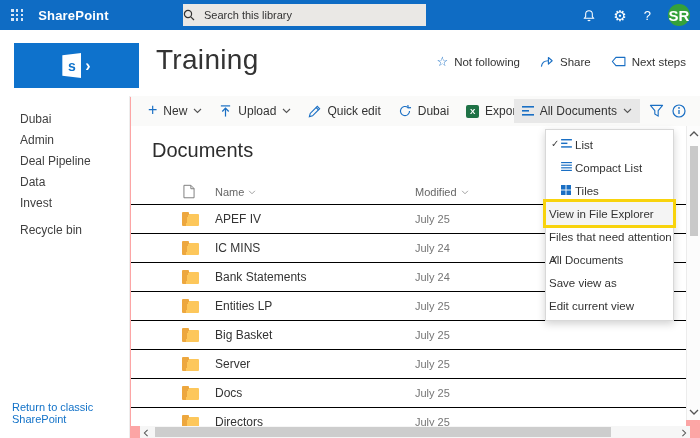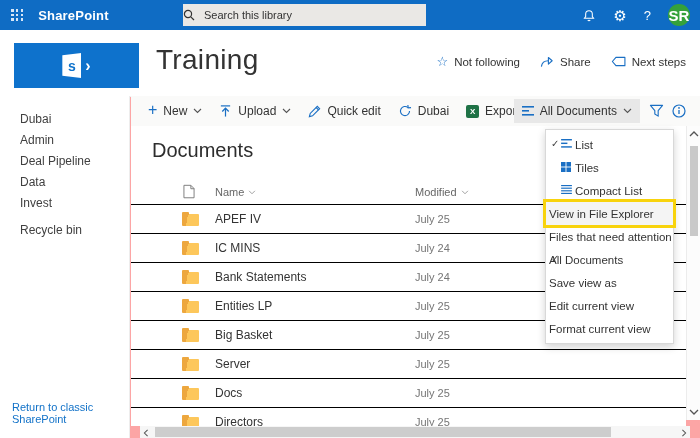--- a/index.html
+++ b/index.html
@@ -315,58 +315,55 @@
         <svg width="11" height="9" viewBox="0 0 12 10" fill="#1a6fc4">
           <rect width="12" height="1.6"></rect>
             <rect y="4" width="7" height="1.6"></rect>
             <rect y="8" width="12" height="1.6"></rect>
         </svg>
       </span>
       <span>List</span>
     </div>
     <div class="vmi withicon">
       <span class="micon">
+        <svg width="11" height="9" viewBox="0 0 12 10" fill="#1a6fc4">
+          <rect width="12" height="1.3"></rect>
+            <rect y="2.9" width="12" height="1.3"></rect>
+          <rect y="5.8" width="12" height="1.3"></rect>
+            <rect y="8.7" width="12" height="1.3"></rect>
+        </svg>
+      </span>
+      <span>Compact List</span>
+    </div>
+    <div class="vmi withicon">
+      <span class="micon">
         <svg width="10" height="10" viewBox="0 0 11 11" fill="#1a6fc4">
           <rect width="5" height="5"></rect>
             <rect x="6" width="5" height="5"></rect>
           <rect y="6" width="5" height="5"></rect>
             <rect x="6" y="6" width="5" height="5"></rect>
         </svg>
       </span>
       <span>Tiles</span>
     </div>
-    <div class="vmi withicon">
-      <span class="micon">
-        <svg width="11" height="9" viewBox="0 0 12 10" fill="#1a6fc4">
-          <rect width="12" height="1.3"></rect>
-            <rect y="2.9" width="12" height="1.3"></rect>
-          <rect y="5.8" width="12" height="1.3"></rect>
-            <rect y="8.7" width="12" height="1.3"></rect>
-        </svg>
-      </span>
-      <span>Compact List</span>
-    </div>
     <div class="vmi hl">
       <span>View in File Explorer</span>
     </div>
     <div class="vmi">
       <span>Files that need attention</span>
     </div>
     <div class="vmi">
       <span class="chk">✓</span>
       <span>All Documents</span>
     </div>
     <div class="vmi">
       <span>Save view as</span>
     </div>
     <div class="vmi">
       <span>Edit current view</span>
-    </div>
-    <div class="vmi">
-      <span>Format current view</span>
     </div>
   </div>
 
   <div class="vscroll">
     <span class="varrow up">
       <svg width="10" height="6" viewBox="0 0 10 6" fill="none" stroke="#555" stroke-width="1.3">
         <polyline points="1,5 5,1 9,5"></polyline>
         </svg>
     </span>
     <div class="vthumb"></div>

